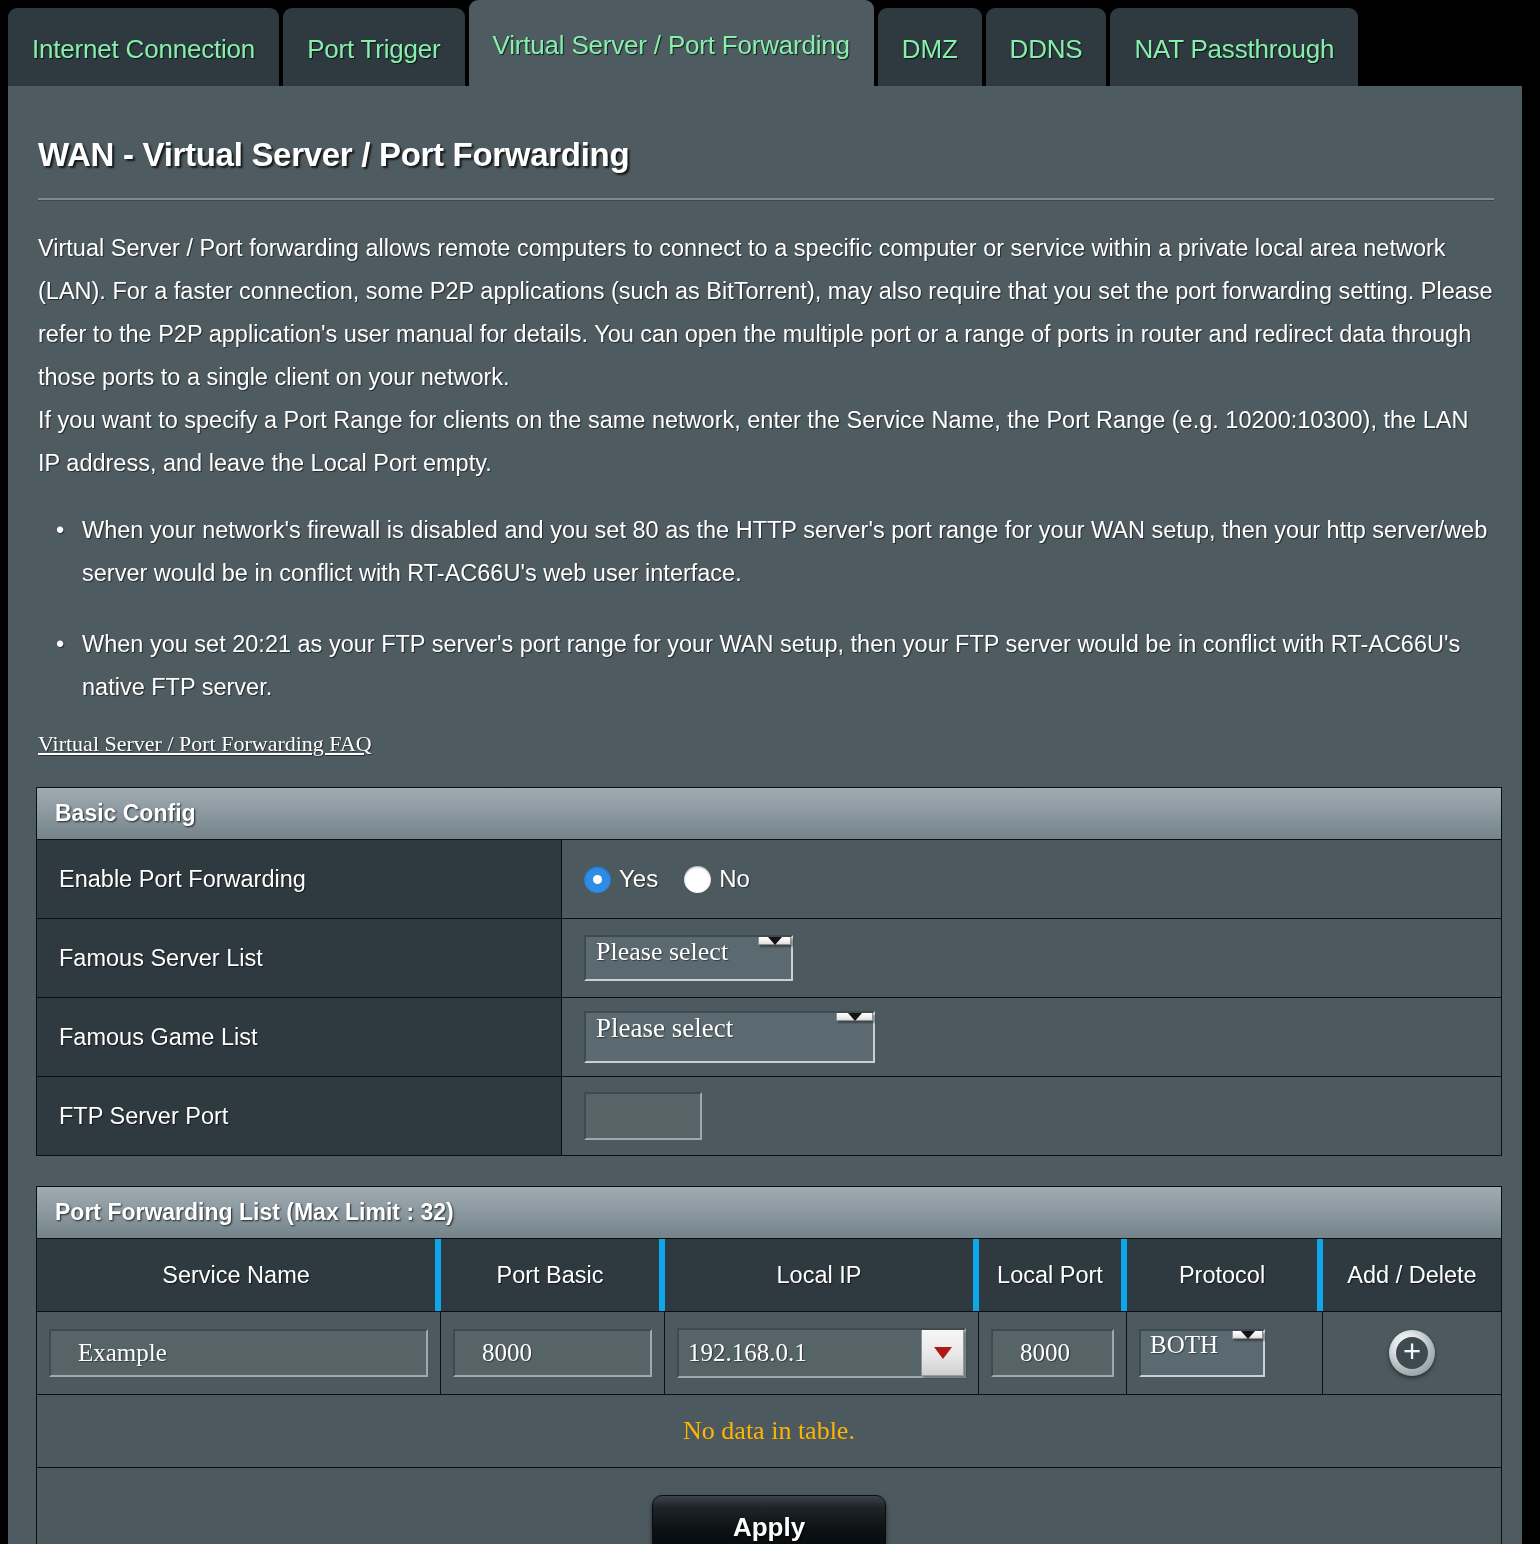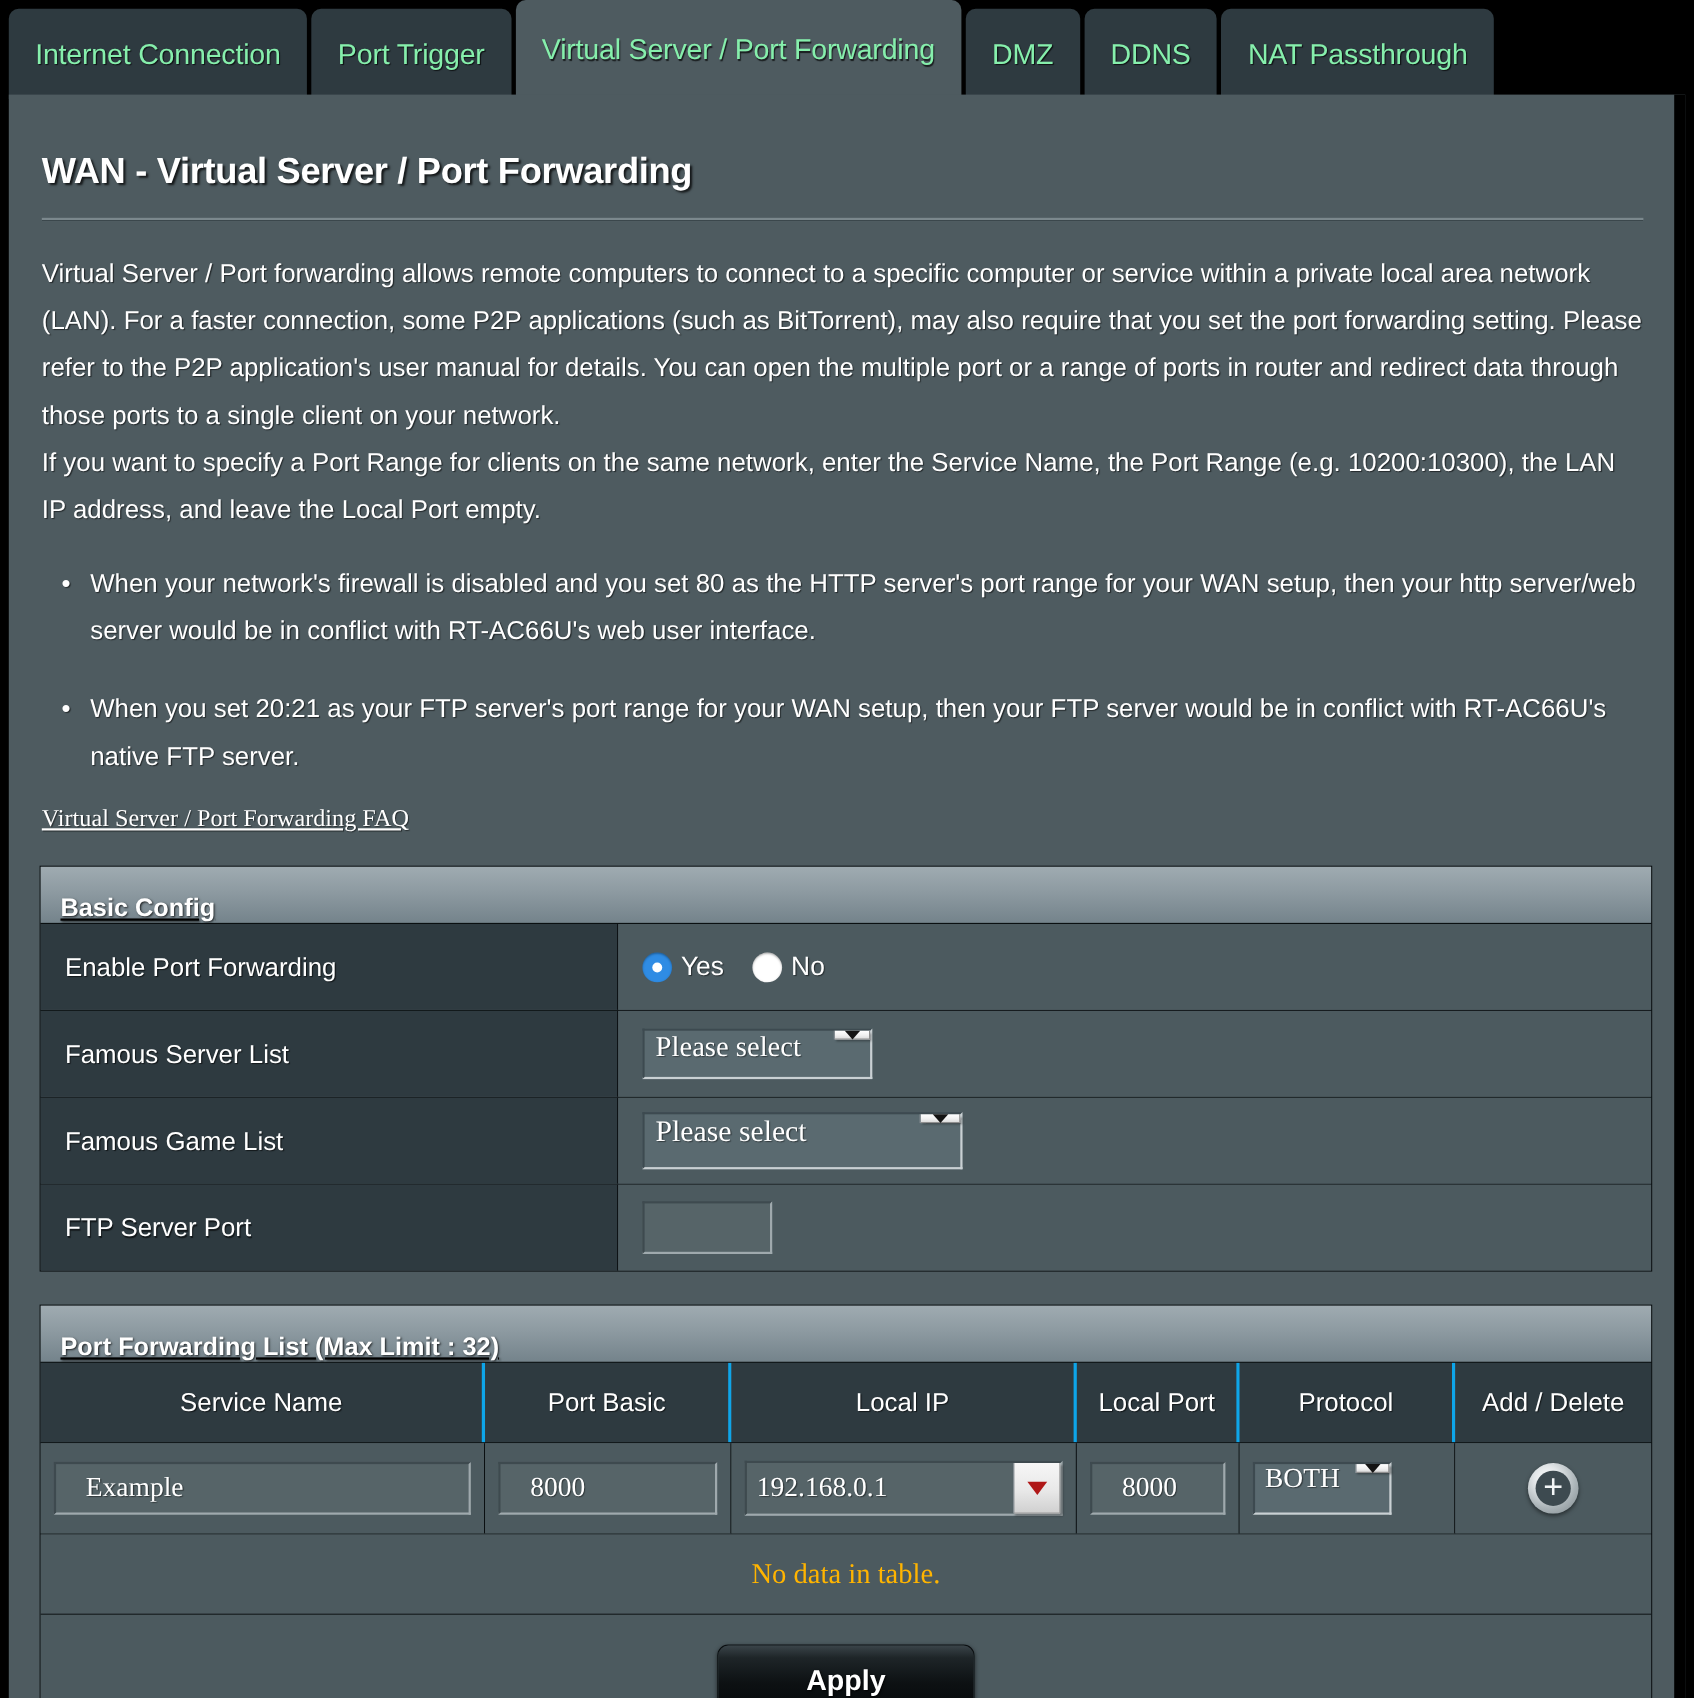--- a/index.html
+++ b/index.html
@@ -133,25 +133,24 @@
   .section {
     margin-top: 30px;
     border: 1px solid #0a0f11;
     box-sizing: border-box;
     width: 1466px;
   }
   .section-head {
     background: linear-gradient(to bottom, #9fabb1 0%, #8d9aa1 45%, #74838b 100%);
     height: 52px;
     display: flex;
-    align-items: flex-end;
+    align-items: center;
     padding-left: 18px;
     box-sizing: border-box;
     border-bottom: 1px solid #0a0f11;
-    text-decoration: underline;
   }
   .section-head .ttl {
     color: #ffffff;
     font-size: 23px;
     font-weight: bold;
     text-shadow: 1px 1px 2px rgba(0,0,0,0.75);
   }
 
   .frow {
     display: flex;
@@ -284,21 +283,21 @@
   }
   .pf-headrow > div {
     background: #2e3a40;
     color: #ffffff;
     font-size: 23.5px;
     height: 72px;
     display: flex;
     align-items: center;
     justify-content: center;
     box-sizing: border-box;
-    border-right: 3px solid #0ea5e9;
+    border-right: 6px solid #0ea5e9;
     text-shadow: 1px 1px 1px rgba(0,0,0,0.6);
     white-space: nowrap;
   }
   .pf-headrow > div:last-child { border-right: none; }
   .pf-datarow > div {
     background: #4c5a5f;
     height: 82px;
     display: flex;
     align-items: center;
     box-sizing: border-box;

